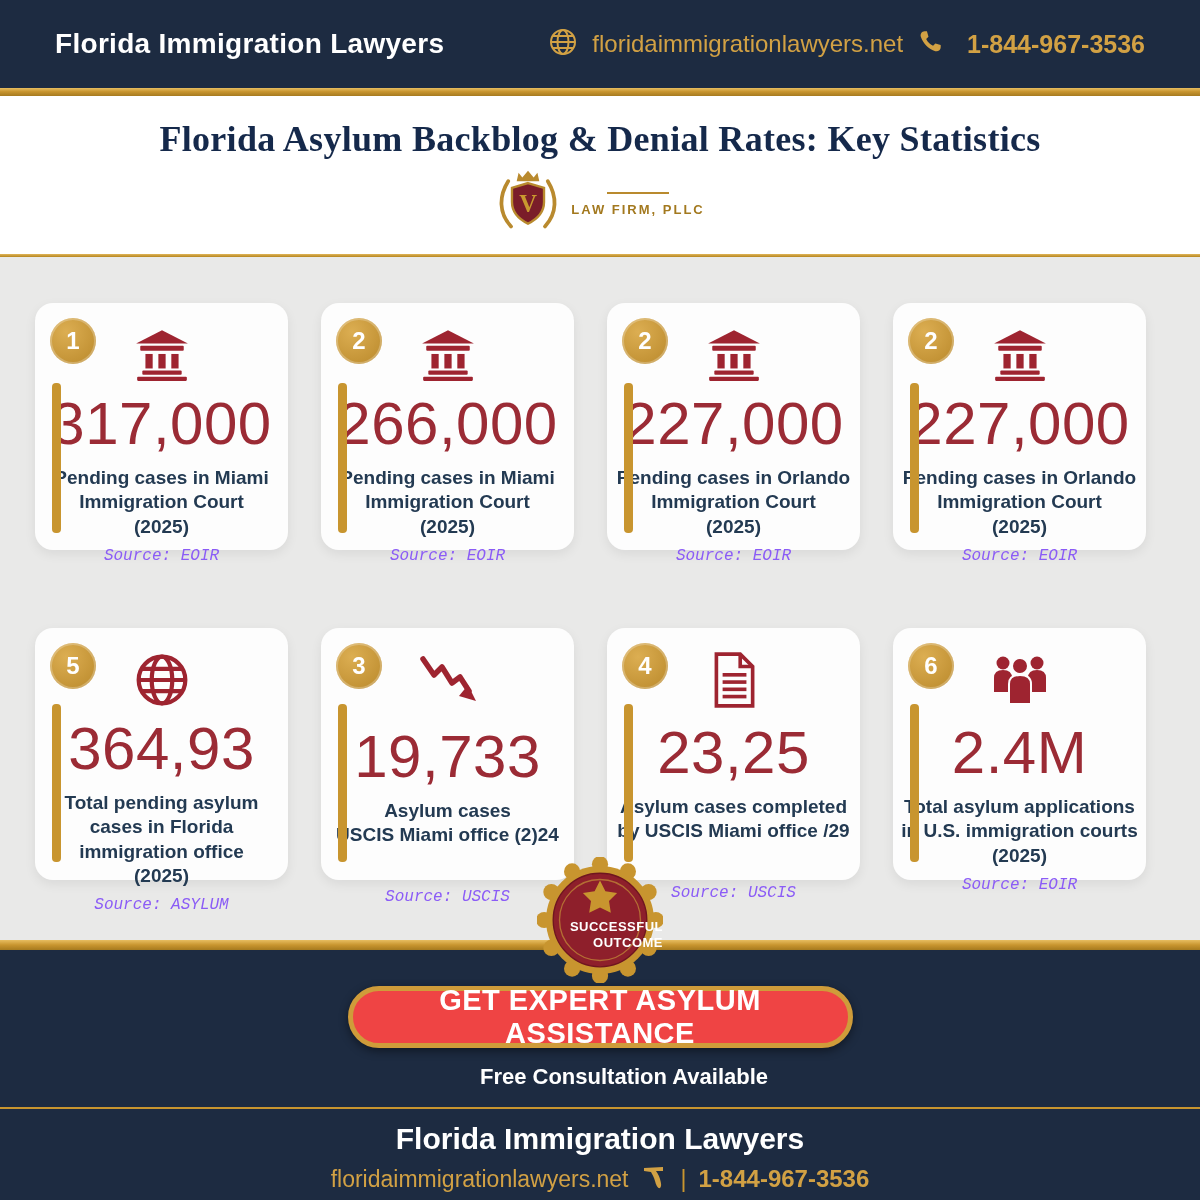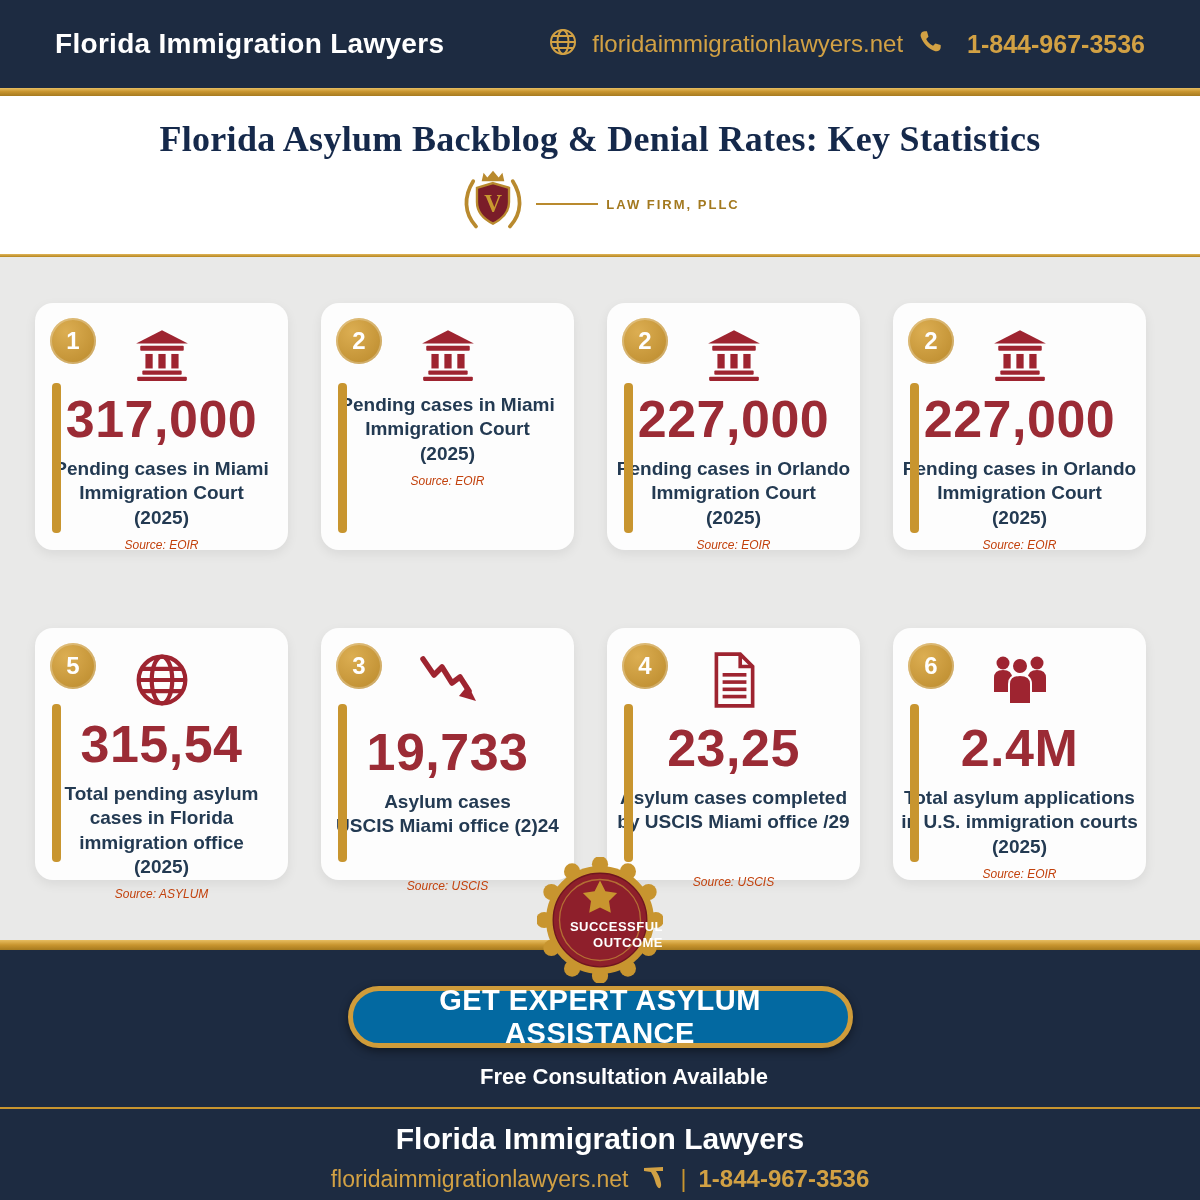--- a/index.html
+++ b/index.html
@@ -13,57 +13,57 @@
   .header-right .site { color:#d2a144; font-size:24px; }
   .header-right .phone { color:#d2a144; font-size:25px; font-weight:600; margin-left:10px; }
   .gold-band { height:8px; background:linear-gradient(180deg,#e7bd60 0%, #c8952f 45%, #a67a1f 100%); }
 
   
   .title-section { height:158px; background:#ffffff; text-align:center; }
   .main-title { font-family:"Liberation Serif", serif; font-weight:bold; font-size:36px; color:#15294b; padding-top:22px; letter-spacing:.3px; }
   .logo-row { margin-top:8px; display:flex; align-items:center; justify-content:center; gap:10px; }
   .logo-text-block { text-align:left; }
   .logo-name { font-family:"Liberation Serif", serif; font-size:36px; color:#b98a2e; letter-spacing:3px; line-height:1; }
-  .logo-sub-row { display:flex; align-items:center; gap:8px; margin-top:2px; }
+  .logo-sub-row { display:flex; align-items:center; gap:8px; margin-top:2px;flex-direction:column; }
   .logo-rule { width:62px; height:2px; background:#b98a2e; }
   .logo-sub { font-size:13px; color:#a3791f; letter-spacing:2px; font-weight:bold; }
   .thin-gold { height:3px; background:linear-gradient(180deg,#e0b558,#b5851f); }
 
   
   .cards-area { position:relative; height:683px; background:#e9e9e8; }
   .cards-row { display:flex; gap:33px; padding-left:35px; }
   .row1 { padding-top:46px; }
   .row2 { margin-top:78px; }
   .card { width:253px; background:#fdfdfd; border-radius:18px; box-shadow:0 4px 12px rgba(0,0,0,.07); position:relative; text-align:center; }
   .row1 .card { height:247px; }
   .row2 .card { height:252px; }
   .badge { position:absolute; top:15px; left:15px; width:46px; height:46px; border-radius:50%;
            background:radial-gradient(circle at 35% 30%, #dcae52, #b9882a);
            color:#fff; font-weight:bold; font-size:24px; display:flex; align-items:center; justify-content:center;
            box-shadow:inset 0 0 0 2px rgba(255,255,255,.25); }
   .vbar { position:absolute; left:17px; top:80px; width:9px; height:150px; background:#c8952f; border-radius:4px; }
   .row2 .vbar { top:76px; height:158px; }
   .icon-slot { height:60px; margin-top:22px; display:flex; align-items:center; justify-content:center; }
-  .value { font-size:52px; font-weight:700; color:#9b2b35; margin-top:4px; letter-spacing:.5px; }
+  .value { font-size:60px; font-weight:400; color:#9b2b35; margin-top:4px; letter-spacing:.5px; }
   .label { margin:8px auto 0; font-weight:bold; color:#233a52; font-size:19px; line-height:1.28; }
   .label span { display:block; }
-  .source { margin-top:8px; color:#c2410c; font-style:italic; font-size:12px; }
+  .source { margin-top:8px; color:#8b5cf6; font-style:italic; font-size:16px;font-family:Liberation Mono, monospace; }
   .source-low { margin-top:40px; }
 
   
   .seal { position:absolute; left:537px; top:857px; width:126px; height:126px; z-index:6; }
   .seal-text { position:absolute; top:62px; left:0; width:100%; text-align:center; color:#fff; font-weight:bold; font-size:13px; letter-spacing:.5px; line-height:1.25; }
   .seal-text span { display:block;text-align:right; }
 
   
   .footer { height:260px; background:#1d2b41; }
   .footer-gold-band { height:10px; background:linear-gradient(180deg,#e7bd60 0%, #c8952f 50%, #a67a1f 100%); }
   .cta-wrap { text-align:center; padding-top:36px; }
   .cta-button { display:inline-flex; align-items:center; justify-content:center; width:505px; height:62px;
-                background:#0369a1; border:5px solid #cf9c3a; border-radius:34px;
+                background:#ef4444; border:5px solid #cf9c3a; border-radius:34px;
                 color:#fff; font-size:29px; font-weight:800; letter-spacing:.5px; cursor:pointer;
                 box-shadow:0 3px 10px rgba(0,0,0,.45); font-family:"Liberation Sans", sans-serif; }
   .cta-sub { color:#fff; font-size:22px; font-weight:bold; text-align:center; margin-top:16px;margin-left:48px; }
   .footer-line { height:2px; background:#c8952f; margin-top:17px; }
   .footer-brand { color:#fff; font-size:30px; font-weight:bold; text-align:center; margin-top:13px; }
   .footer-contact { display:flex; align-items:center; justify-content:center; gap:12px; margin-top:7px; }
   .footer-contact .site { color:#d2a144; font-size:23px; }
   .footer-contact .sep { color:#c8952f; font-size:23px; }
   .footer-contact .phone { color:#d2a144; font-size:24px; font-weight:600; }
 </style>
@@ -151,20 +151,21 @@
           <svg width="58" height="52" viewBox="0 0 56 50" fill="#9e2430">
             <path d="M28 1 L53 14 H3 Z"></path>
               <rect x="7" y="16" width="42" height="5" rx="1"></rect>
             <rect x="12" y="24" width="7" height="14"></rect>
               <rect x="24.5" y="24" width="7" height="14"></rect>
               <rect x="37" y="24" width="7" height="14"></rect>
             <rect x="9" y="40" width="38" height="4" rx="1"></rect>
               <rect x="4" y="46" width="48" height="4" rx="1"></rect>
           </svg>
         </div>
+        <div class="value">266,000</div>
         <div class="label" style="max-width:220px">
           <span>Pending cases in Miami</span>
             <span>Immigration Court</span>
             <span>(2025)</span>
         </div>
         <div class="source">Source: EOIR</div>
       </div>
 
       <div class="card">
         <div class="badge">2</div>
@@ -220,21 +221,21 @@
         <div class="vbar"></div>
         <div class="icon-slot">
           <svg width="56" height="56" viewBox="0 0 60 60" fill="none" stroke="#9e2430" stroke-width="4.5">
             <circle cx="30" cy="30" r="25"></circle>
             <ellipse cx="30" cy="30" rx="11" ry="25"></ellipse>
             <line x1="5" y1="30" x2="55" y2="30"></line>
             <line x1="8" y1="18" x2="52" y2="18"></line>
             <line x1="8" y1="42" x2="52" y2="42"></line>
           </svg>
         </div>
-        <div class="value">315,54</div>
+        <div class="value">364,93</div>
         <div class="label" style="max-width:205px">
           <span>Total pending asylum</span>
             <span>cases in Florida</span>
             <span>immigration office</span>
             <span>(2025)</span>
         </div>
         <div class="source">Source: ASYLUM</div>
       </div>
 
       <div class="card">

